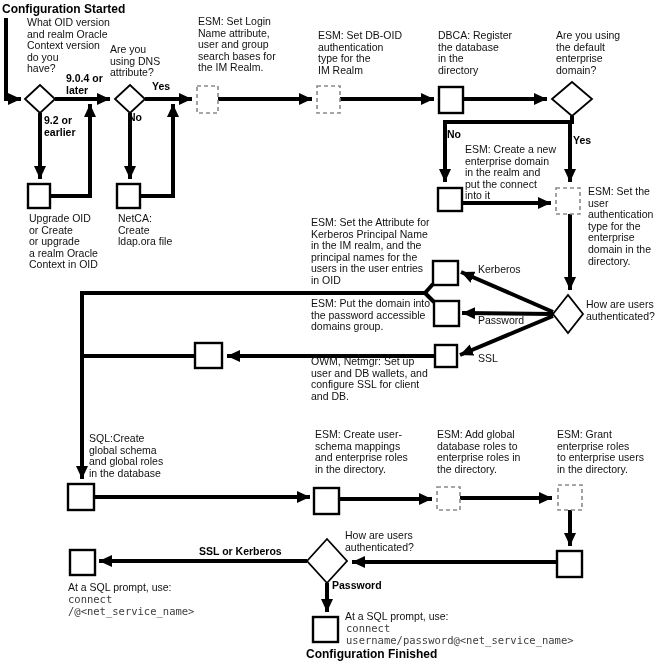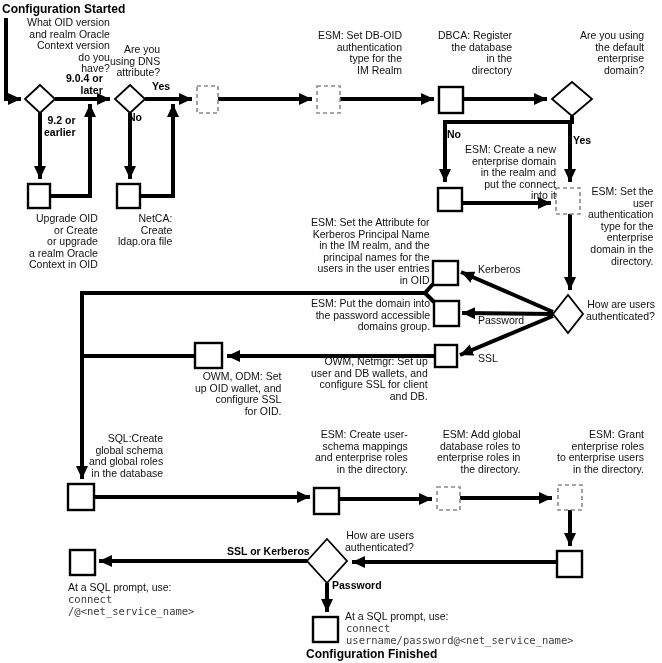--- a/index.html
+++ b/index.html
@@ -1,20 +1,20 @@
 <!DOCTYPE html>
 <html><head>
 <meta charset="utf-8">
 <style>
   html,body{margin:0;padding:0;background:#fff;}
   .stage{position:relative;width:662px;height:663px;background:#ffffff;overflow:hidden;
          font-family:"Liberation Sans",sans-serif;}
   .stage svg{position:absolute;left:0;top:0;}
   .lbl{position:absolute;font:10.5px/11.6px "Liberation Sans",sans-serif;color:#101010;
-       white-space:pre-line;letter-spacing:0;text-align:right;}
+       white-space:pre-line;letter-spacing:0;}
   .b{font-weight:700;color:#000;}
   .b12{position:absolute;font:700 12px/14px "Liberation Sans",sans-serif;color:#000;white-space:pre-line;}
   .mono{position:absolute;font:10.5px/11.5px "DejaVu Sans Mono",monospace;color:#3d3d3d;white-space:pre;}
 </style>
 </head>
 <body>
 
 <div class="stage">
 
   <svg width="662" height="663" viewBox="0 0 662 663">
@@ -105,29 +105,34 @@
   <div class="lbl b" style="left:152px;top:81px">Yes</div>
   <div class="lbl b" style="left:128px;top:112px">No</div>
   <div class="lbl" style="left:118px;top:213px">NetCA:
 Create
 ldap.ora file</div>
   <div class="lbl" style="left:29px;top:213px">Upgrade OID
 or Create
 or upgrade
 a realm Oracle
 Context in OID</div>
+  <div class="lbl" style="left:198px;top:16px">ESM: Set Login
+Name attribute,
+user and group
+search bases for
+the IM Realm.</div>
   <div class="lbl" style="left:318px;top:30px">ESM: Set DB-OID
 authentication
 type for the
 IM Realm</div>
   <div class="lbl" style="left:438px;top:30px">DBCA: Register
 the database
 in the
 directory</div>
-  <div class="lbl" style="left:580px;top:30px">Are you using
+  <div class="lbl" style="left:556px;top:30px">Are you using
 the default
 enterprise
 domain?</div>
   <div class="lbl b" style="left:447px;top:129px">No</div>
   <div class="lbl b" style="left:573px;top:135px">Yes</div>
   <div class="lbl" style="left:465px;top:144px">ESM: Create a new
 enterprise domain
 in the realm and
 put the connect
 into it</div>
@@ -145,24 +150,20 @@
 users in the user entries
 in OID</div>
   <div class="lbl" style="left:311px;top:298px">ESM: Put the domain into
 the password accessible
 domains group.</div>
   <div class="lbl" style="left:586px;top:299px">How are users
 authenticated?</div>
   <div class="lbl" style="left:478px;top:264px">Kerberos</div>
   <div class="lbl" style="left:478px;top:315px">Password</div>
   <div class="lbl" style="left:478px;top:353px">SSL</div>
-  <div class="lbl" style="left:195px;top:371px">OWM, ODM: Set
-up OID wallet, and
-configure SSL
-for OID.</div>
   <div class="lbl" style="left:311px;top:356px">OWM, Netmgr: Set up
 user and DB wallets, and
 configure SSL for client
 and DB.</div>
   <div class="lbl" style="left:89px;top:433px">SQL:Create
 global schema
 and global roles
 in the database</div>
   <div class="lbl" style="left:315px;top:429px">ESM: Create user-
 schema mappings
@@ -171,21 +172,21 @@
   <div class="lbl" style="left:437px;top:429px">ESM: Add global
 database roles to
 enterprise roles in
 the directory.</div>
   <div class="lbl" style="left:557px;top:429px">ESM: Grant
 enterprise roles
 to enterprise users
 in the directory.</div>
   <div class="lbl" style="left:345px;top:530px">How are users
 authenticated?</div>
-  <div class="lbl b" style="left:227px;top:546px">SSL or Kerberos</div>
+  <div class="lbl b" style="left:199px;top:546px">SSL or Kerberos</div>
   <div class="lbl b" style="left:332px;top:580px">Password</div>
   <div class="lbl" style="left:68px;top:582px">At a SQL prompt, use:</div>
   <div class="mono" style="left:68px;top:594px">connect
 /@&lt;net_service_name&gt;</div>
   <div class="lbl" style="left:345px;top:611px">At a SQL prompt, use:</div>
   <div class="mono" style="left:346px;top:623px">connect
 username/password@&lt;net_service_name&gt;</div>
   <div class="b12" style="left:306px;top:647px">Configuration Finished</div>
 
 </div>

